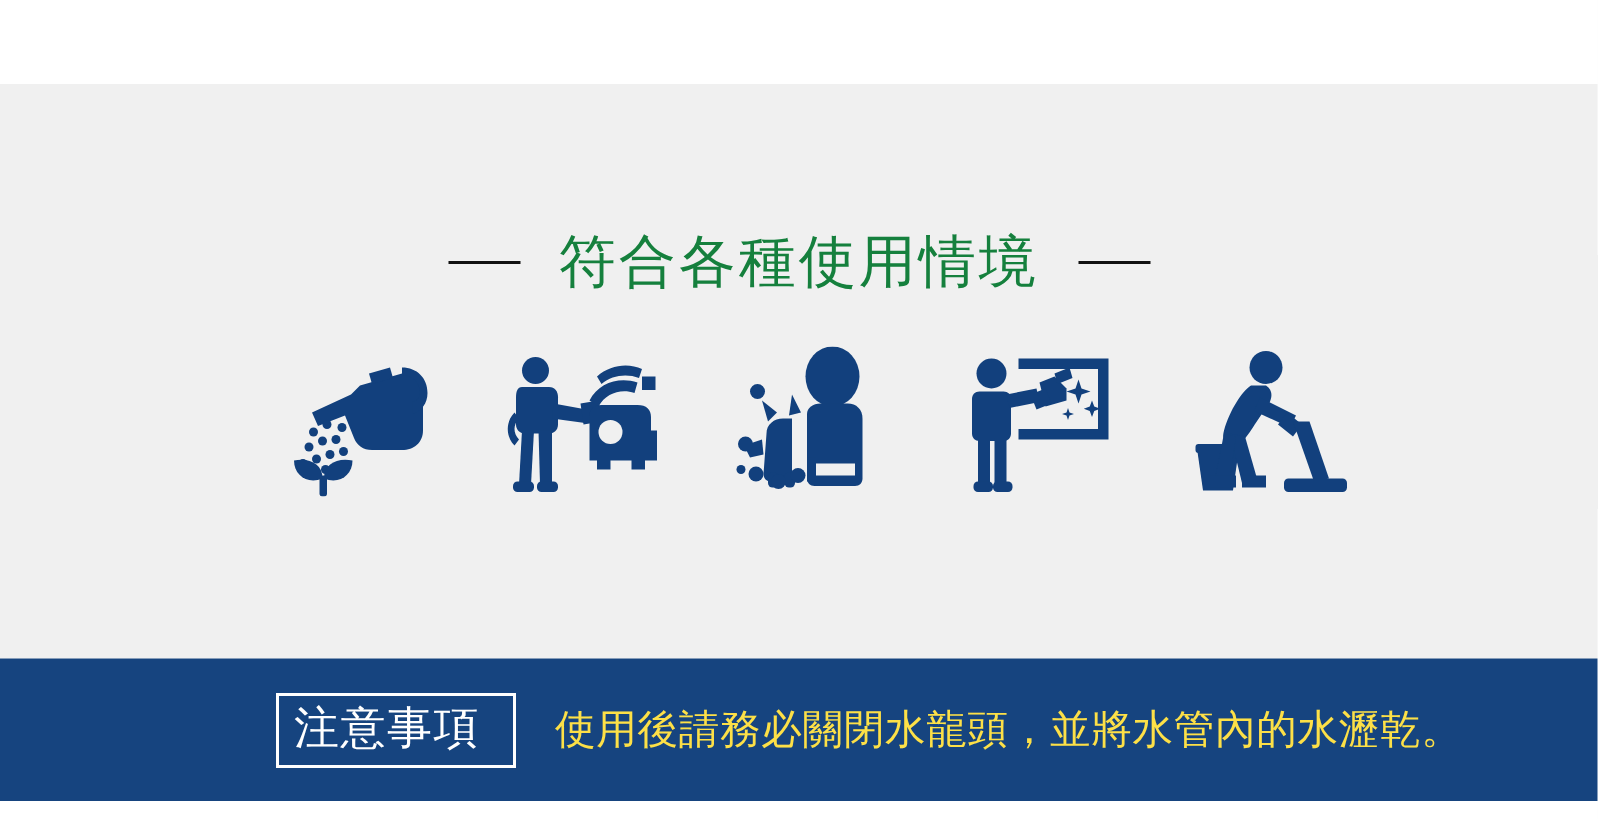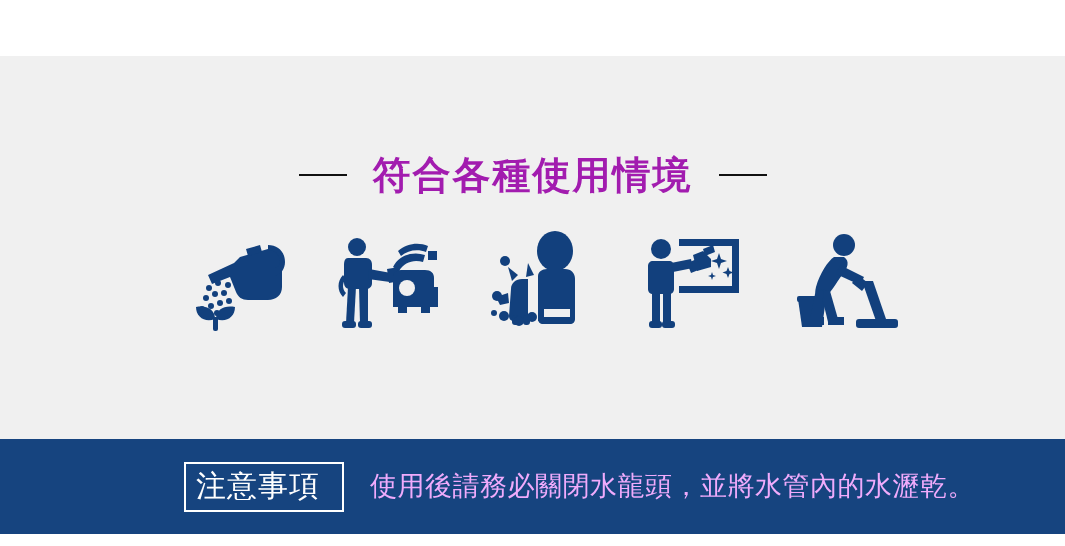--- a/index.html
+++ b/index.html
@@ -51,22 +51,22 @@
   }
   .rule {
     width: 48px;
     height: 2px;
     background: #111111;
     flex: 0 0 auto;
   }
   .heading-text {
     font-family: "Liberation Serif", "DejaVu Serif", serif;
     font-size: 38px;
-    font-weight: 700;
-    color: #a21caf;
+    font-weight: 400;
+    color: #15803d;
     letter-spacing: 2px;
     line-height: 1;
     white-space: nowrap;
   }
 
   
   .icon-strip {
     position: absolute;
     left: 175px;
     top: 170px;
@@ -107,21 +107,21 @@
     border: 2px solid #ffffff;
     color: #ffffff;
     font-size: 30px;
     line-height: 1;
     padding: 7px 22px 9px 10px;
     letter-spacing: 1px;
     white-space: nowrap;
     box-sizing: border-box;
   }
   .notice-text {
-    color: #f0abfc;
+    color: #fde047;
     font-size: 27px;
     line-height: 1;
     margin-left: 26px;
     letter-spacing: 0.5px;
     white-space: nowrap;
   }
 
   
   .bottom-band {
     position: absolute;

